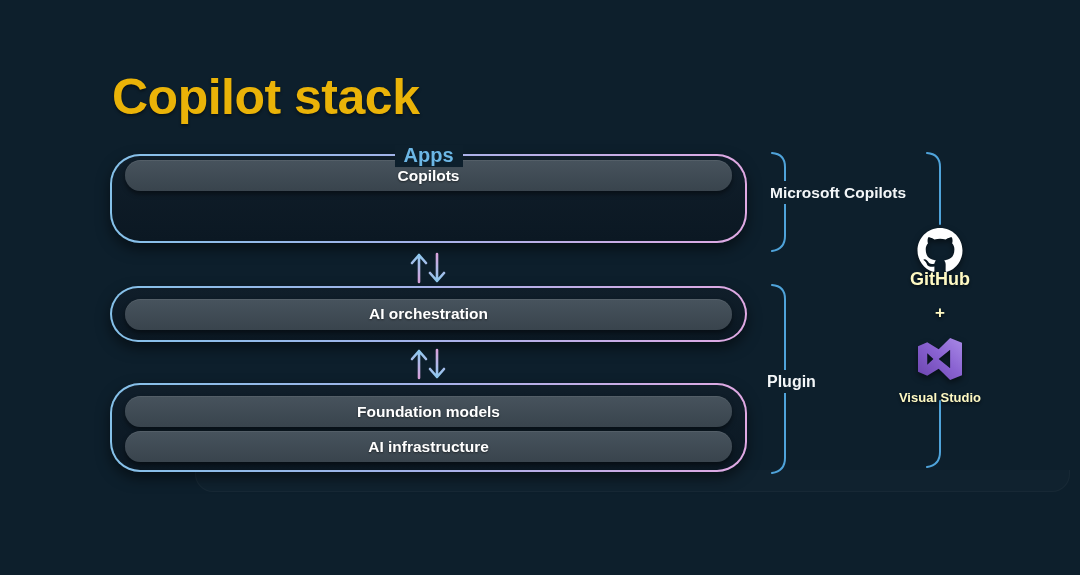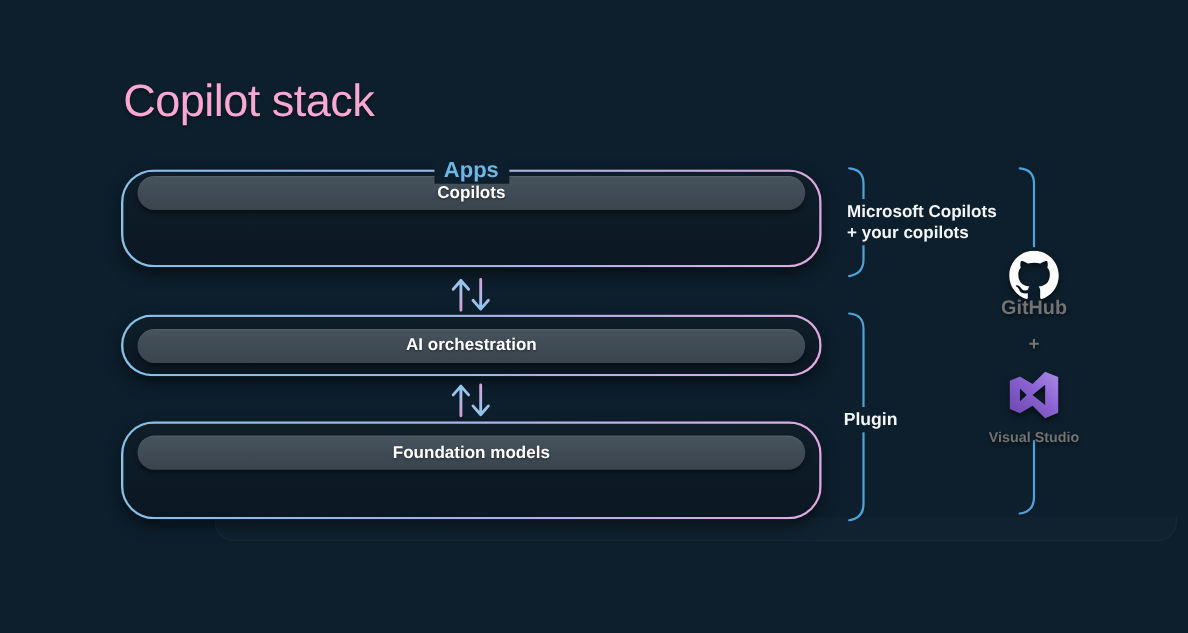--- a/index.html
+++ b/index.html
@@ -16,22 +16,22 @@
   html,body{width:1080px;height:575px;overflow:hidden;}
   body{
     background:var(--bg);
     font-family:"Liberation Sans","DejaVu Sans",sans-serif;
     color:var(--text);
     position:relative;
   }
   .abs{position:absolute;}
   .slide-title{
     position:absolute;left:112px;top:68px;
-    font-size:41px;font-weight:400;letter-spacing:-0.5px;
-    color:#f9a8d4;text-shadow:0 2px 3px rgba(0,0,0,.45);
+    font-size:50px;font-weight:700;letter-spacing:-0.5px;
+    color:#eab308;text-shadow:0 2px 3px rgba(0,0,0,.45);
   }
   .backdrop-hint{
     position:absolute;left:195px;top:470px;width:875px;height:22px;
     border-radius:0 0 18px 18px;
     background:rgba(255,255,255,0.015);
     border:1px solid rgba(255,255,255,0.03);border-top:none;
   }
   
   .gbox{
     position:absolute;left:110px;width:637px;
@@ -59,21 +59,21 @@
   }
   .bracket-label{
     position:absolute;
     background:var(--bg);
     padding:2px 4px;
     font-size:15.5px;font-weight:700;line-height:19px;
     color:#f3f6f8;white-space:nowrap;
   }
   .logo-word{
     position:absolute;left:895px;width:90px;text-align:center;
-    font-weight:700;color:#737373;
+    font-weight:700;color:#fef9c3;
     text-shadow:0 2px 3px rgba(0,0,0,.55);
   }
   .shadowed{filter:drop-shadow(0 3px 3px rgba(0,0,0,.5));}
 </style>
 </head>
 <body>
 
 <svg width="0" height="0" style="position:absolute" aria-hidden="true">
   <defs>
     <linearGradient id="arrowUpGrad" gradientUnits="userSpaceOnUse" x1="0" y1="4" x2="0" y2="31">
@@ -114,28 +114,28 @@
 
 <svg class="abs" style="left:404px;top:347px;" width="48" height="34" viewBox="0 0 48 34">
   <g fill="none" stroke-width="2.6" stroke-linecap="round" stroke-linejoin="round">
     <path d="M15,31 V4 M8,12 L15,4 L22,12" stroke="url(#arrowUpGrad)"></path>
     <path d="M33,3 V30 M26,22 L33,30 L40,22" stroke="url(#arrowDownGrad)"></path>
   </g>
 </svg>
 
 <div class="gbox" style="top:383px;height:89px;">
   <div class="pill" style="margin-top:11px;">Foundation models</div>
+  <div class="pill" style="margin-top:4px;">AI infrastructure</div>
 </div>
 
 <svg class="abs" style="left:769px;top:151px;" width="20" height="102" viewBox="0 0 20 102">
   <path d="M3,2 Q16,3 16,16 V85 Q16,98 3,100" fill="none" stroke="#4fa3da" stroke-width="2" stroke-linecap="round"></path>
 </svg>
 <div class="bracket-label" style="left:766px;top:181px;">
   <div>Microsoft Copilots</div>
-  <div>+ your copilots</div>
 </div>
 
 <svg class="abs" style="left:769px;top:283px;" width="20" height="191" viewBox="0 0 20 191">
   <path d="M3,2 Q16,3 16,16 V175 Q16,188 3,190" fill="none" stroke="#4fa3da" stroke-width="2" stroke-linecap="round"></path>
 </svg>
 <div class="bracket-label" style="left:763px;top:370px;font-size:16px;">Plugin</div>
 
 <svg class="abs" style="left:924px;top:151px;" width="20" height="74" viewBox="0 0 20 74">
   <path d="M3,2 Q16,3 16,16 V73" fill="none" stroke="#4fa3da" stroke-width="2" stroke-linecap="round"></path>
 </svg>

